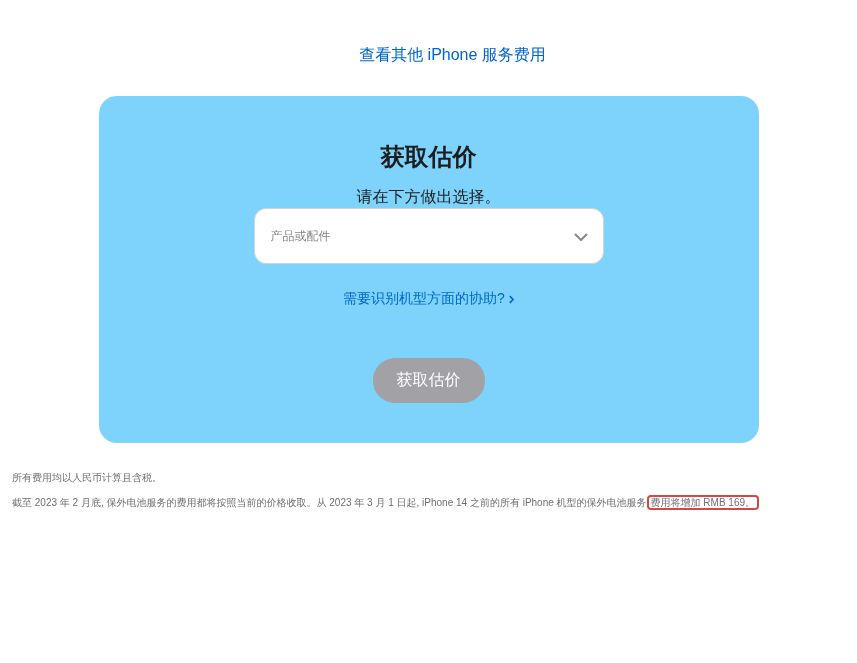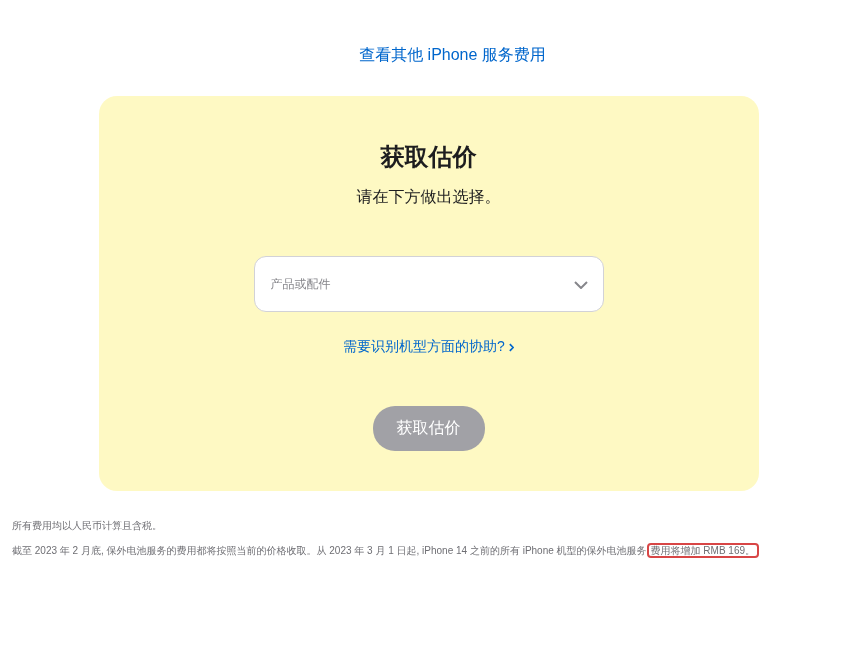--- a/index.html
+++ b/index.html
@@ -23,37 +23,36 @@
       padding: 45px 0 30px 0;
     }
     .top-link a {
       color: #0066cc;
       text-decoration: none;
       font-size: 16px;
       font-weight: 400;
       margin-left: 48px;
     }
     .card {
-      background: #fef9c3;
+      background: #7dd3fc;
       border-radius: 18px;
       margin: 0 auto;
       width: 660px;
       padding: 45px 40px 40px 40px;
       text-align: center;
     }
     .card-title {
       font-size: 24px;
       font-weight: 600;
       color: #1d1d1f;
       margin-bottom: 14px;
     }
     .card-subtitle {
       font-size: 16px;
       color: #1d1d1f;
-      margin-bottom: 48px;
     }
     .select-wrapper {
       position: relative;
       width: 350px;
       margin: 0 auto 20px auto;
     }
     .select-box {
       width: 100%;
       height: 56px;
       background: #ffffff;

